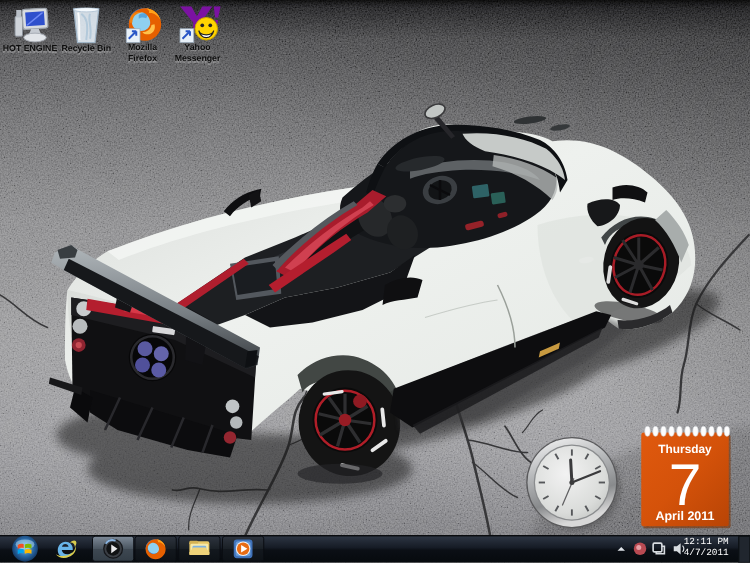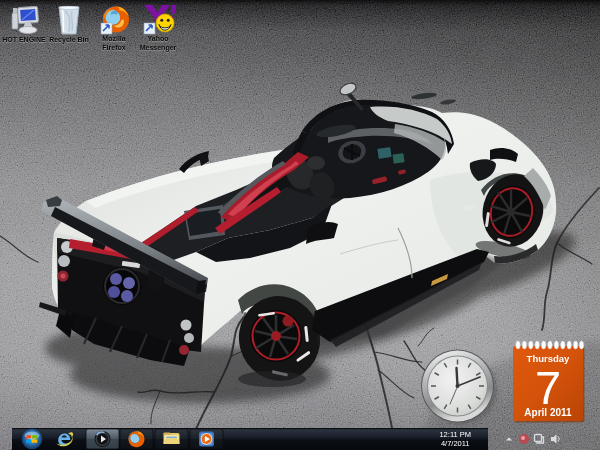--- a/index.html
+++ b/index.html
@@ -1,18 +1,18 @@
 <!DOCTYPE html>
 <html><head><meta charset="utf-8">
 <style>
 html,body{margin:0;padding:0;width:600px;height:450px;overflow:hidden;background:#888;font-family:"Liberation Sans",sans-serif;}
 #desk{position:absolute;left:0;top:0;width:600px;height:450px;}
 .icon{position:absolute;width:56px;text-align:center;color:#0c0c0c;font-size:7px;font-weight:bold;line-height:8.5px;text-shadow:0 1px 1px rgba(255,255,255,.4);letter-spacing:0;}
 .icon .img{height:29px;margin-bottom:1px;position:relative;}
-#taskbar{position:absolute;left:12px;top:428px;width:476px;height:22px;background:linear-gradient(#000 0%,#2b3340 8%,#161c26 45%,#0b0f15 55%,#060a0e 100%);}
+#taskbar{position:absolute;left:0;top:428px;width:600px;height:22px;background:linear-gradient(#000 0%,#2b3340 8%,#161c26 45%,#0b0f15 55%,#060a0e 100%);font-family:Liberation Mono, monospace;}
 .tray{position:absolute;right:17px;top:2px;color:#fff;font-size:7.5px;line-height:9px;text-align:center;}
 </style></head>
 <body>
 <svg id="desk" width="600" height="450" viewBox="0 0 600 450">
 <defs>
 <linearGradient id="asph" x1="0" y1="0" x2="0" y2="1">
  <stop offset="0" stop-color="#0a0a0a"></stop>
         <stop offset="0.013" stop-color="#222224"></stop>
  <stop offset="0.07" stop-color="#4c4c4e"></stop>
         <stop offset="0.2" stop-color="#68686a"></stop>

